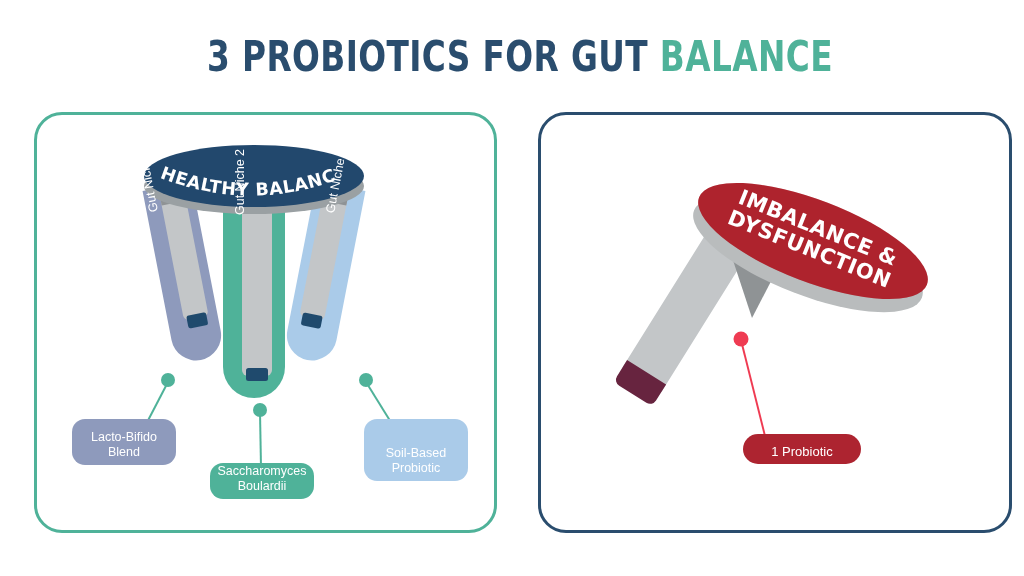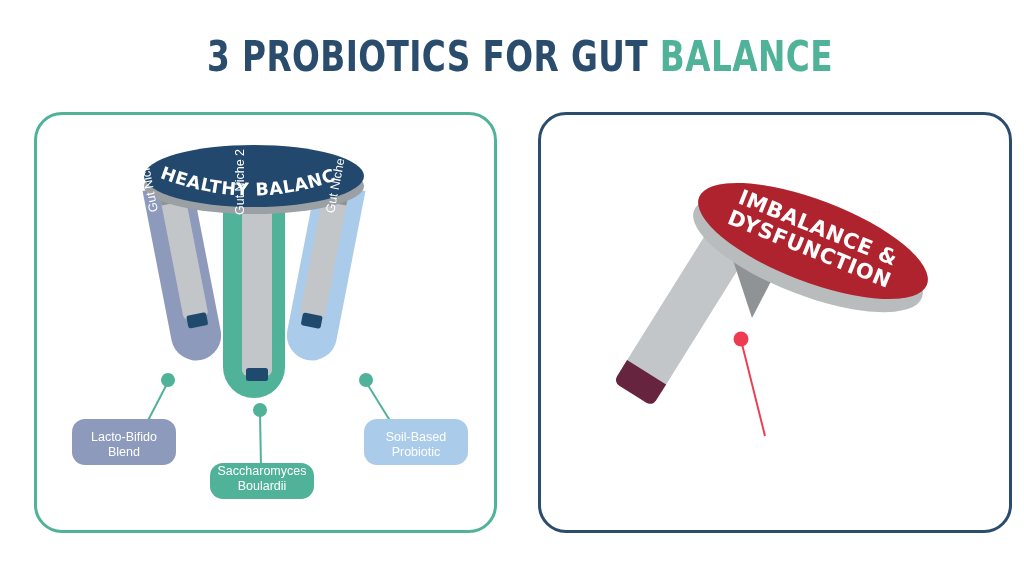--- a/index.html
+++ b/index.html
@@ -92,21 +92,21 @@
     width: 104px; height: 46px;
     background: #8e9abc;
   }
   #pill-sacch {
     left: 202px; top: 463px;
     width: 104px; height: 36px;
     background: #4fb299;
   }
   #pill-soil {
     left: 356px; top: 419px;
-    width: 104px; height: 46px;
+    width: 104px; height: 62px;
     background: #aacbe9;
   }
   #pill-one {
     left: 735px; top: 434px;
     width: 118px; height: 30px;
     background: #ad2430;
     border-radius: 15px;
     font-size: 13px;
   }
 
@@ -224,14 +224,17 @@
       <text x="0" y="-4" text-anchor="middle" font-family="DejaVu Sans, sans-serif" font-weight="700" font-size="21" fill="#ffffff" letter-spacing="0.5" id="imb-line1">IMBALANCE &amp;</text>
       <text x="0" y="19" text-anchor="middle" font-family="DejaVu Sans, sans-serif" font-weight="700" font-size="21" fill="#ffffff" letter-spacing="0.5" id="imb-line2">DYSFUNCTION</text>
     </g>
 
     <g stroke="#ef3b52" fill="#ef3b52">
       <line x1="734" y1="344" x2="757" y2="436" stroke-width="2"></line>
       <circle cx="733" cy="339" r="7.5" stroke="none"></circle>
     </g>
   </svg>
 
+  <div class="pill" id="pill-one">
+    <span>1 Probiotic</span>
+  </div>
 
 </div>
 
 </body></html>

